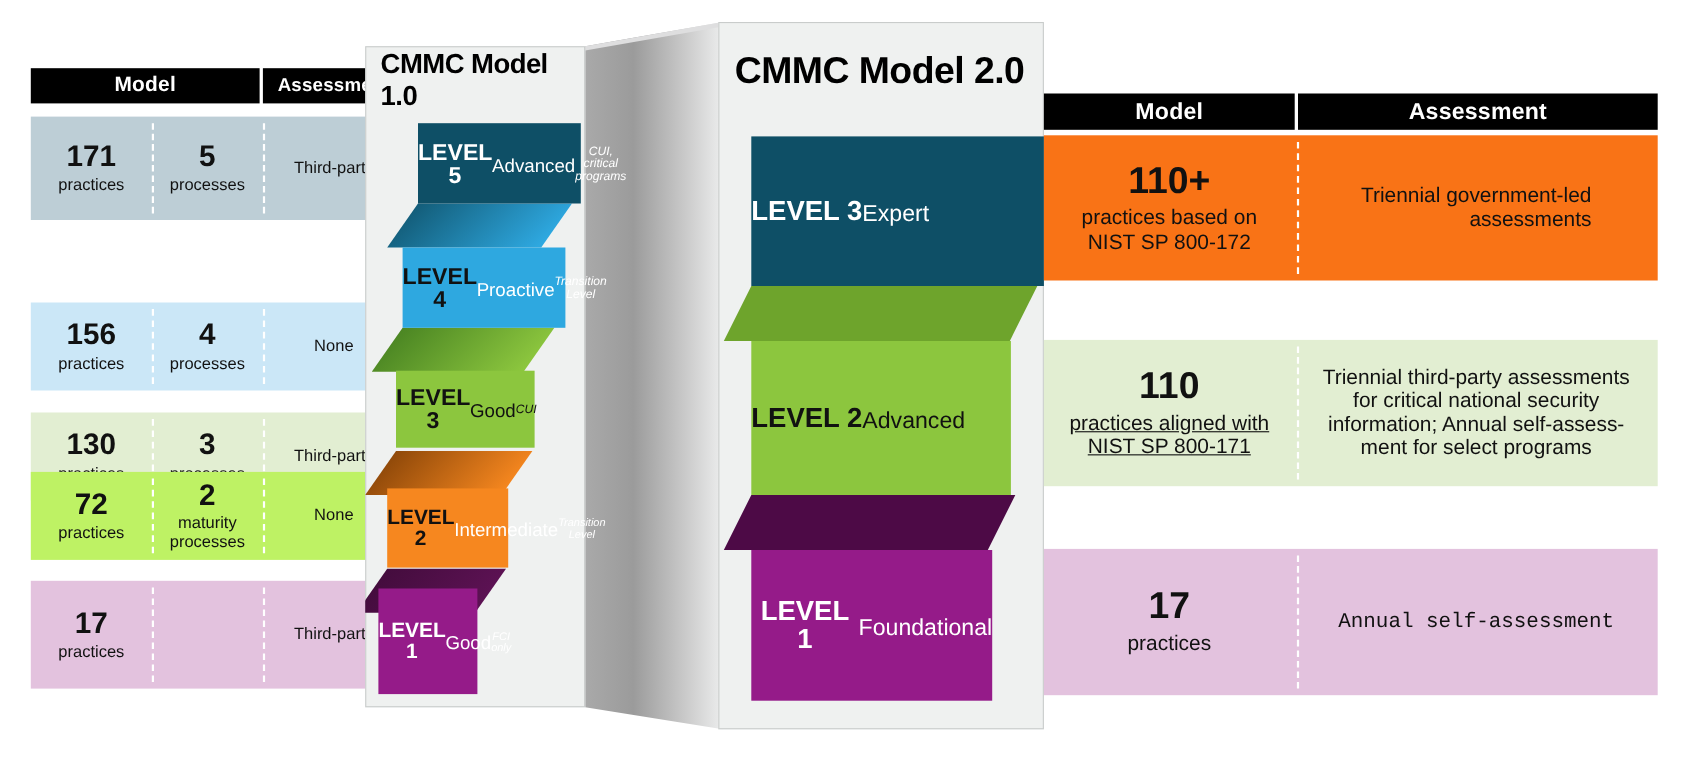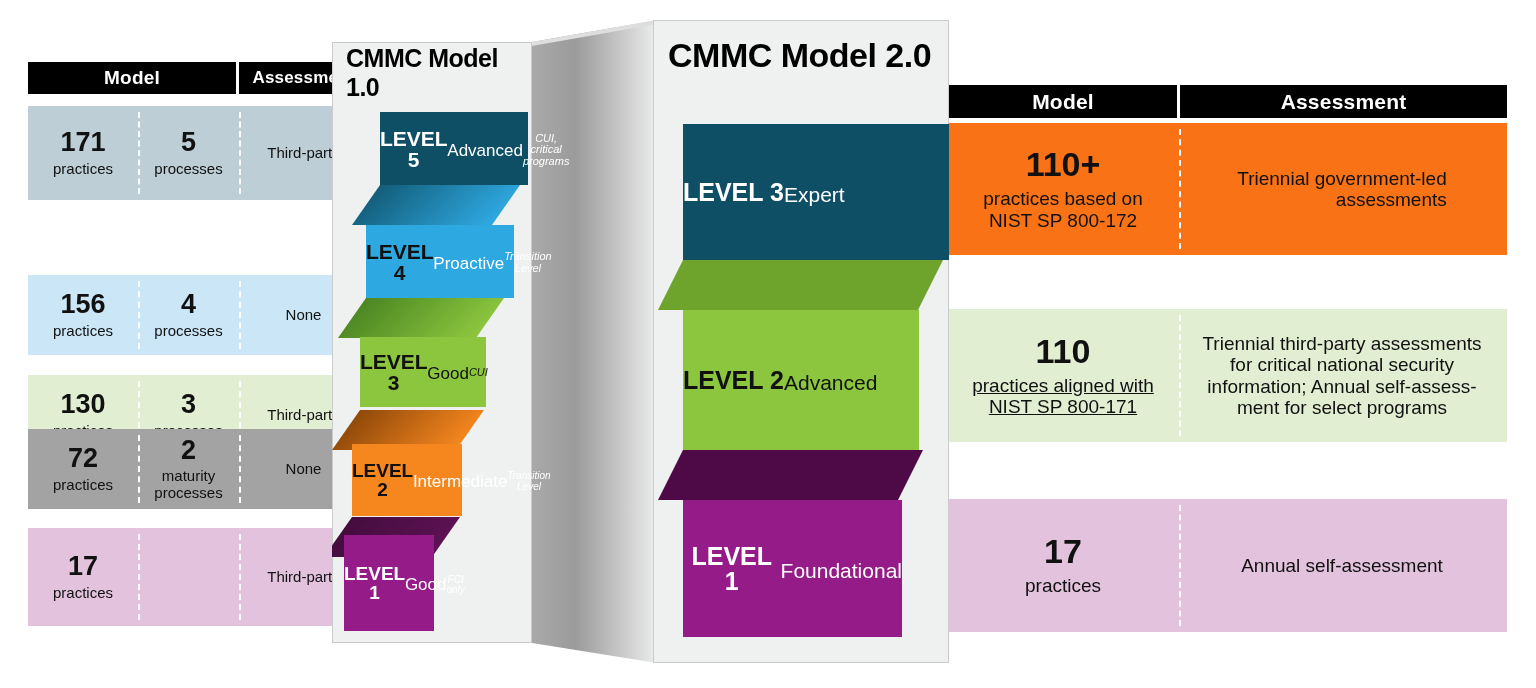--- a/index.html
+++ b/index.html
@@ -97,21 +97,21 @@
         <span class="vdash" style="left:0;"></span>
         <span class="big" style="font-size:27px;">3</span>
         <span class="sub" style="font-size:15px;margin-top:5px;white-space:pre-line;">processes</span>
       </div>
       <div class="cell" style="width:129px;">
         <span class="vdash" style="left:0;"></span>
         <span class="sub" style="font-size:15px;">Third-party</span>
       </div>
     </div>
 
-    <div class="abs row" id="lrow3" style="left: 0px; top: 367px; width: 340px; height: 80px; background: #a3a3a3;">
+    <div class="abs row" id="lrow3" style="left: 0px; top: 367px; width: 340px; height: 80px; background: #bef264;">
       <div class="cell" style="width:110px;">
         <span class="big" style="font-size:27px;">72</span>
         <span class="sub" style="font-size:15px;margin-top:5px;">practices</span>
       </div>
       <div class="cell" style="width:101px;">
         <span class="vdash" style="left:0;"></span>
         <span class="big" style="font-size:27px;">2</span>
         <span class="sub" style="font-size:15px;margin-top:4px;white-space:pre-line;">maturity
 processes</span>
       </div>
@@ -215,21 +215,21 @@
   <div class="lvl" style="left:344px;top:535px;width:90px;height:96px;background:#951b89;">
     <span class="t1" style="font-size:19px;color:#ffffff;">LEVEL 1</span>
     <span class="t2" style="font-size:17px;color:#ffffff;margin-top:4px;">Good</span>
     <span class="t3" style="font-size:10px;color:#ffffff;margin-top:4px;">FCI only</span>
   </div>
 
   <div class="abs card" style="left:653px;top:20px;width:296px;height:643px;">
   </div>
 
   <div class="abs card-title" style="left:668px;top:36px;width:270px;height:48px;font-size:34px;
-              display:flex;align-items:flex-start;justify-content:flex-start;">
+              display:flex;align-items:flex-end;justify-content:flex-start;">
     <span>CMMC Model 2.0</span>
   </div>
 
   <svg class="conn" width="300" height="560" style="left:653px;top:95px;" viewBox="0 0 300 560">
     <polygon points="30,165 290,165 265,215 5,215" fill="#6ea42c"></polygon>
     <polygon points="30,355 270,355 245,405 5,405" fill="#4d0a46"></polygon>
   </svg>
 
   <div class="lvl" style="left:683px;top:124px;width:266px;height:136px;background:#0e4f66;">
     <span class="t1" style="font-size:25px;color:#ffffff;">LEVEL 3</span>
@@ -283,18 +283,18 @@
       </div>
     </div>
 
     <div class="abs row" id="rrow2" style="left: 0px; top: 414px; width: 558px; height: 133px; background: rgb(227, 194, 222);">
       <div class="cell" style="width:228px;">
         <span class="big" style="font-size:34px;">17</span>
         <span class="sub" style="font-size:19px;margin-top:7px;white-space:pre-line;">practices</span>
       </div>
       <div class="cell" style="width:330px;">
         <span class="vdash" style="left:2px;"></span>
-        <span class="sub" style="font-size:19px;white-space:pre-line;">Annual self-assessment</span>
+        <span class="sub" style="font-size:19px;white-space:pre-line;font-family:Liberation Mono, monospace;">Annual self-assessment</span>
       </div>
     </div>
   </div>
 
 </div>
 
 </body></html>

